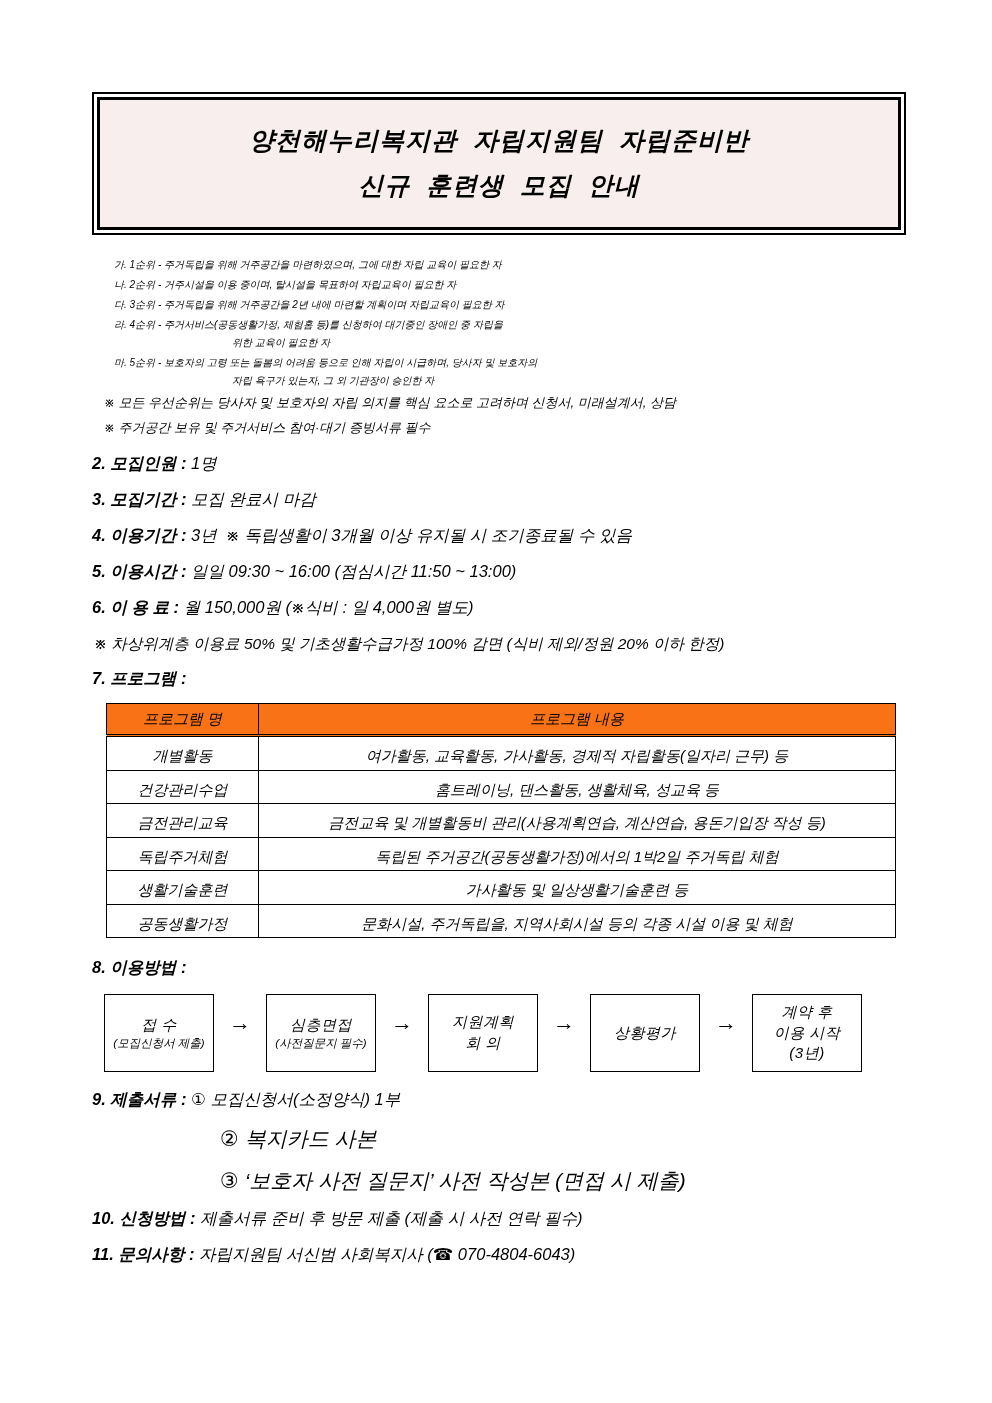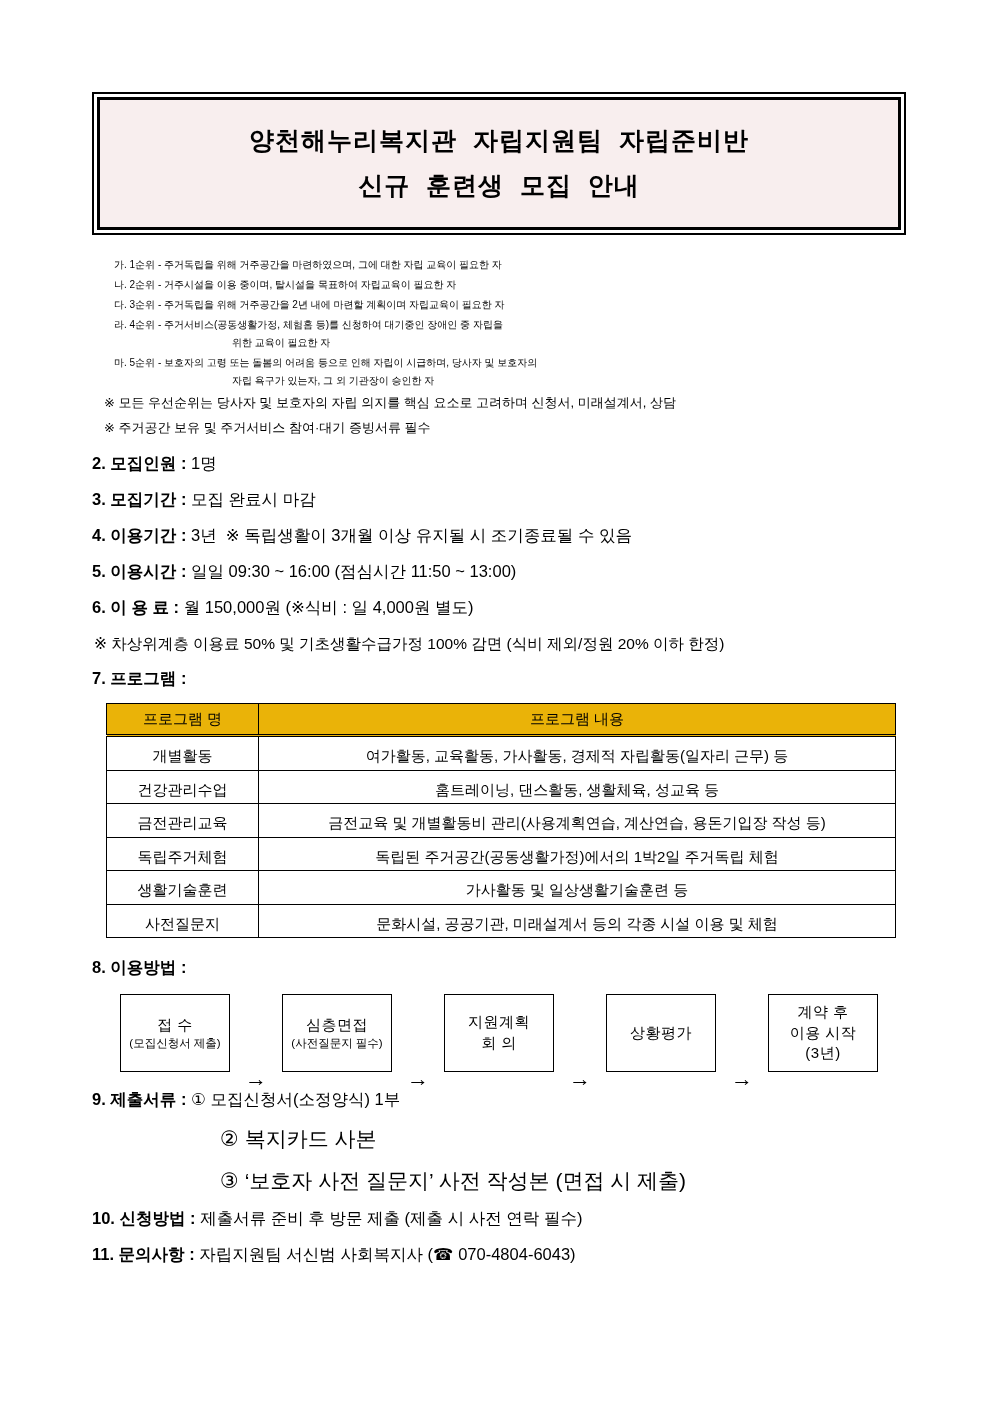--- a/index.html
+++ b/index.html
@@ -15,20 +15,21 @@
     position: relative;
     overflow: hidden;
   }
 
   .page {
     position: relative;
     width: 992px;
     height: 1401px;
     box-sizing: border-box;
     padding: 92px 86px 0 92px;
+    font-style: italic;
   }
 
   
   .title-box {
     border: 2px solid #000;
     padding: 3px;
     margin-bottom: 22px;
   }
   .title-box-inner {
     border: 3px solid #000;
@@ -105,33 +106,33 @@
   table.program th,
   table.program td {
     border: 1px solid #000;
     text-align: center;
     font-size: 15px;
     font-weight: normal;
     padding: 9px 2px 4px 2px;
     line-height: 1.3;
   }
   table.program th {
-    background: #eab308;
+    background: #f97316;
     padding: 5px 2px 6px 2px;
     border-bottom: 3px double #000;
     margin-left: 44px;
   }
   table.program col.c1 { width: 152px; }
   table.program col.c2 { width: auto; }
 
   
   .flow {
     display: flex;
-    align-items: flex-end;
-    margin: 14px 0 0 28px;
+    align-items: flex-start;
+    margin: 14px 0 0 12px;
   }
   .flow-box {
     border: 1.6px solid #000;
     width: 110px;
     height: 78px;
     display: flex;
     flex-direction: column;
     align-items: center;
     justify-content: center;
     text-align: center;
@@ -232,22 +233,22 @@
         </tr>
         <tr>
           <td>독립주거체험</td>
           <td>독립된 주거공간(공동생활가정)에서의 1박2일 주거독립 체험</td>
         </tr>
         <tr>
           <td>생활기술훈련</td>
           <td>가사활동 및 일상생활기술훈련 등</td>
         </tr>
         <tr>
-          <td>사전질문지</td>
-          <td>문화시설, 공공기관, 미래설계서 등의 각종 시설 이용 및 체험</td>
+          <td>공동생활가정</td>
+          <td>문화시설, 주거독립을, 지역사회시설 등의 각종 시설 이용 및 체험</td>
         </tr>
       </tbody>
     </table>
   </div>
 
   <p class="sec" style="margin-top:18px;"><span class="sec-head">8. 이용방법 : </span></p>
 
   <div class="flow">
     <div class="flow-box">
       <div class="fb-main">접 수</div>

